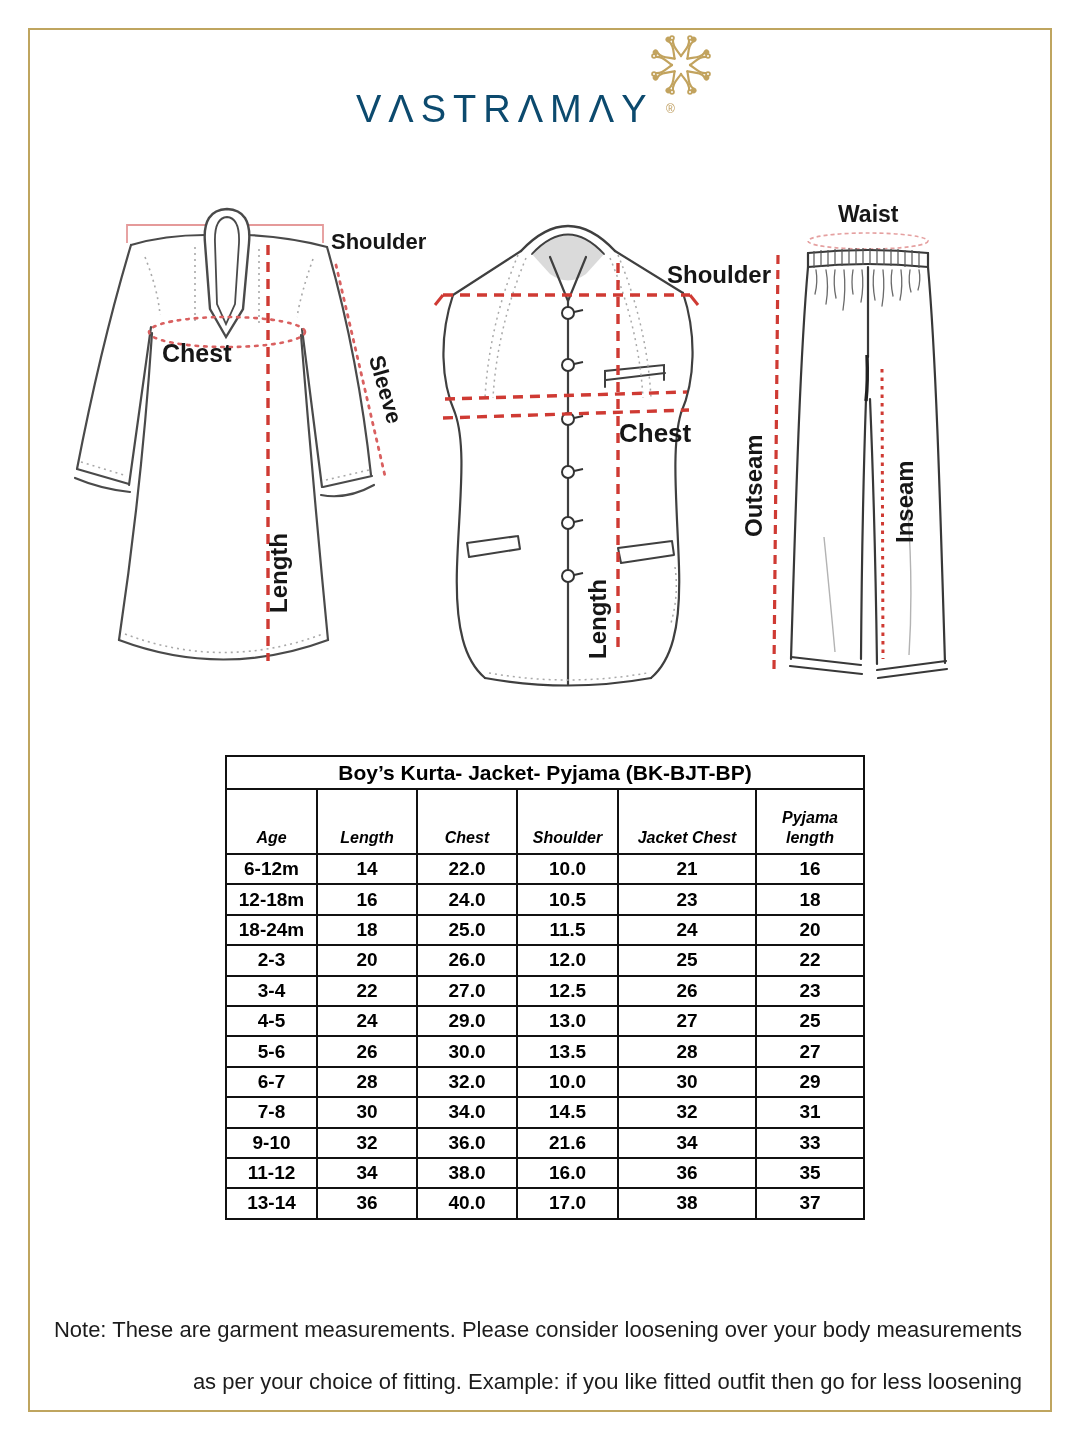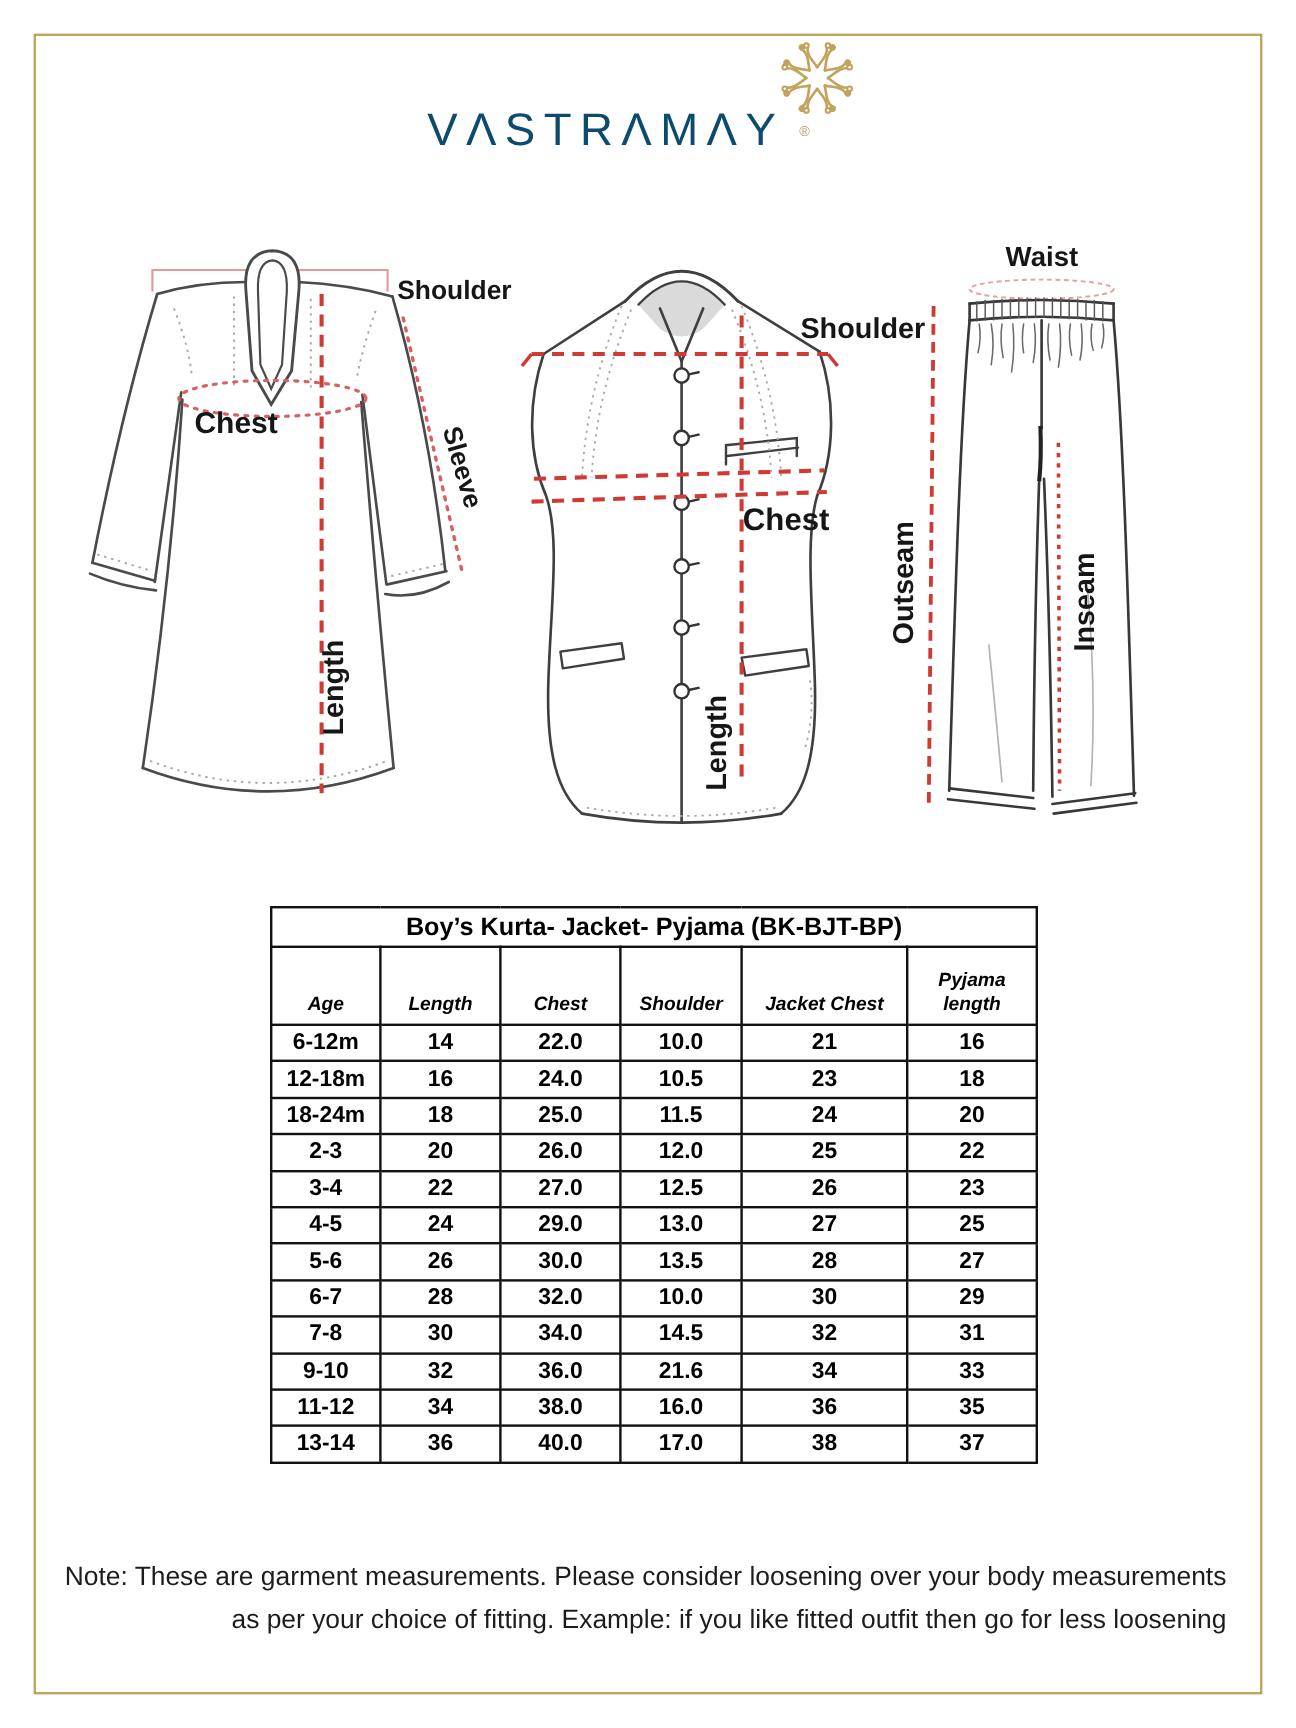--- a/index.html
+++ b/index.html
@@ -28,21 +28,21 @@
   .size-table th,.size-table td{border:2px solid #111;text-align:center;padding:0;}
   .size-table .title{height:31px;font-size:21px;font-weight:bold;}
   .size-table .subtitle{height:28px;font-size:15px;font-weight:bold;}
   .size-table thead tr.hdr th{height:58px;font-size:16px;font-weight:bold;
                               vertical-align:bottom;padding-bottom:5px;line-height:1.25;font-style:italic;}
   .size-table tbody td{height:28.4px;font-size:19px;font-weight:bold;}
 
   
   .note{position:absolute;left:50px;right:58px;top:1296px;text-align:right;
         font-size:22px;line-height:1.62;color:#1c1c1c;}
-  .note div{white-space:nowrap;}
+  .note div{white-space:nowrap;margin-top:16px;}
 </style>
 </head>
 <body>
 
 <div class="page">
   <div class="gold-frame"></div>
 
   <svg class="mandala" width="64" height="64" viewBox="-32 -32 64 64">
     <g stroke="#c2a35e" stroke-width="2.2" fill="none" stroke-linecap="round">
       <g id="petal">

